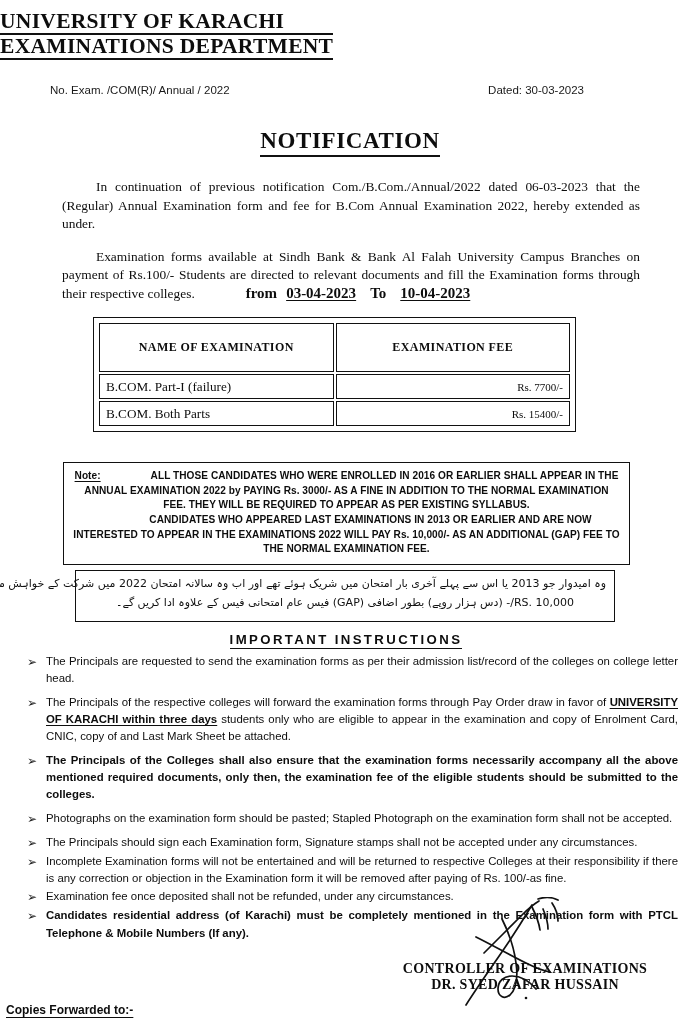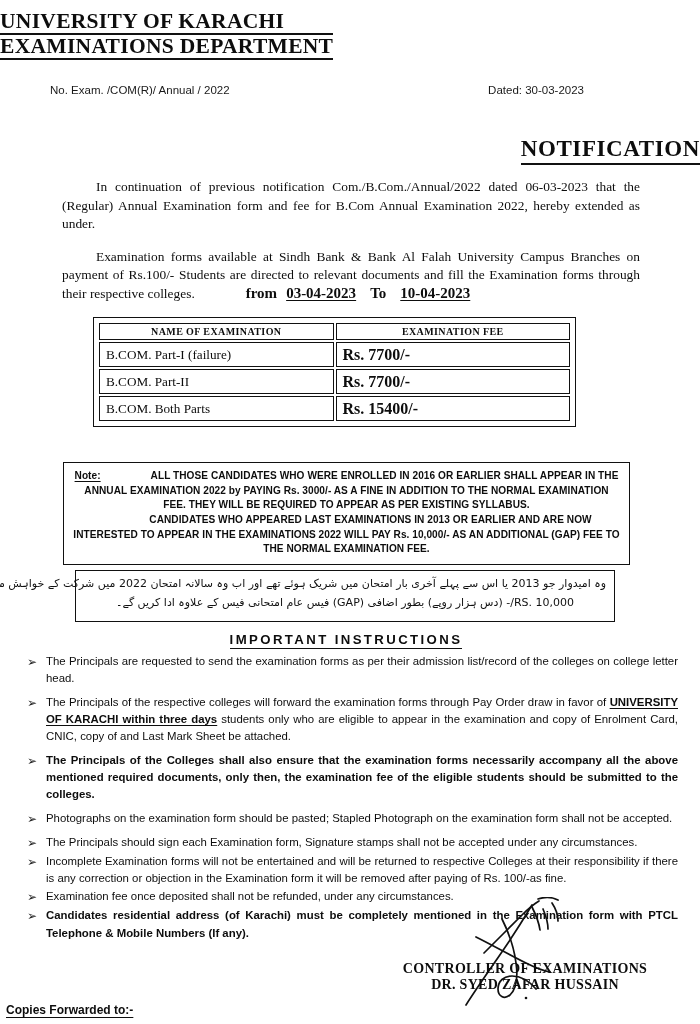--- a/index.html
+++ b/index.html
@@ -65,23 +65,23 @@
     padding: 0 48px 0 50px;
     box-sizing: border-box;
     font-family: "Liberation Sans", "DejaVu Sans", sans-serif;
     font-size: 11.5px;
     color: #1a1a1a;
   }
 
   
   .notif-heading {
     position: absolute;
-    top: 136px;
+    top: 128px;
     width: 700px;
-    text-align: right;
+    text-align: center;
   }
   .notif-heading span {
     font-weight: bold;
     font-size: 23px;
     letter-spacing: 0.6px;
     border-bottom: 2px solid #111;
     padding-bottom: 1px;
     display: inline-block;
   }
 
@@ -139,31 +139,31 @@
     height: 25px;
     font-size: 13.2px;
     padding: 2px 6px;
     box-sizing: border-box;
     vertical-align: middle;
   }
   table.fee-table td.name-col { width: 57%; }
   table.fee-table th {
     border: 1.4px solid #111;
     height: 16px;
-    font-size: 10px;
+    font-size: 12px;
     font-weight: bold;
     letter-spacing: 0.4px;
     text-align: center;
-    padding: 2px 4px;
+    padding: 16px 4px;
     box-sizing: border-box;
   }
   table.fee-table td.fee-cell {
-    text-align: left;
-    font-weight: bold;
-    font-size: 16px;
+    text-align: right;
+    font-weight: normal;
+    font-size: 11px;
   }
 
   
   .note-box {
     position: absolute;
     top: 462px;
     left: 63px;
     width: 567px;
     border: 1.2px solid #111;
     box-sizing: border-box;
@@ -330,24 +330,20 @@
     <table class="fee-table">
       <thead>
         <tr>
           <th class="name-col">NAME OF EXAMINATION</th>
           <th>EXAMINATION FEE</th>
         </tr>
       </thead>
       <tbody>
         <tr>
           <td class="name-col">B.COM. Part-I (failure)</td>
-          <td class="fee-cell">Rs. 7700/-</td>
-        </tr>
-        <tr>
-          <td class="name-col">B.COM. Part-II</td>
           <td class="fee-cell">Rs. 7700/-</td>
         </tr>
         <tr>
           <td class="name-col">B.COM. Both Parts</td>
           <td class="fee-cell">Rs. 15400/-</td>
         </tr>
       </tbody>
     </table>
   </div>
 

